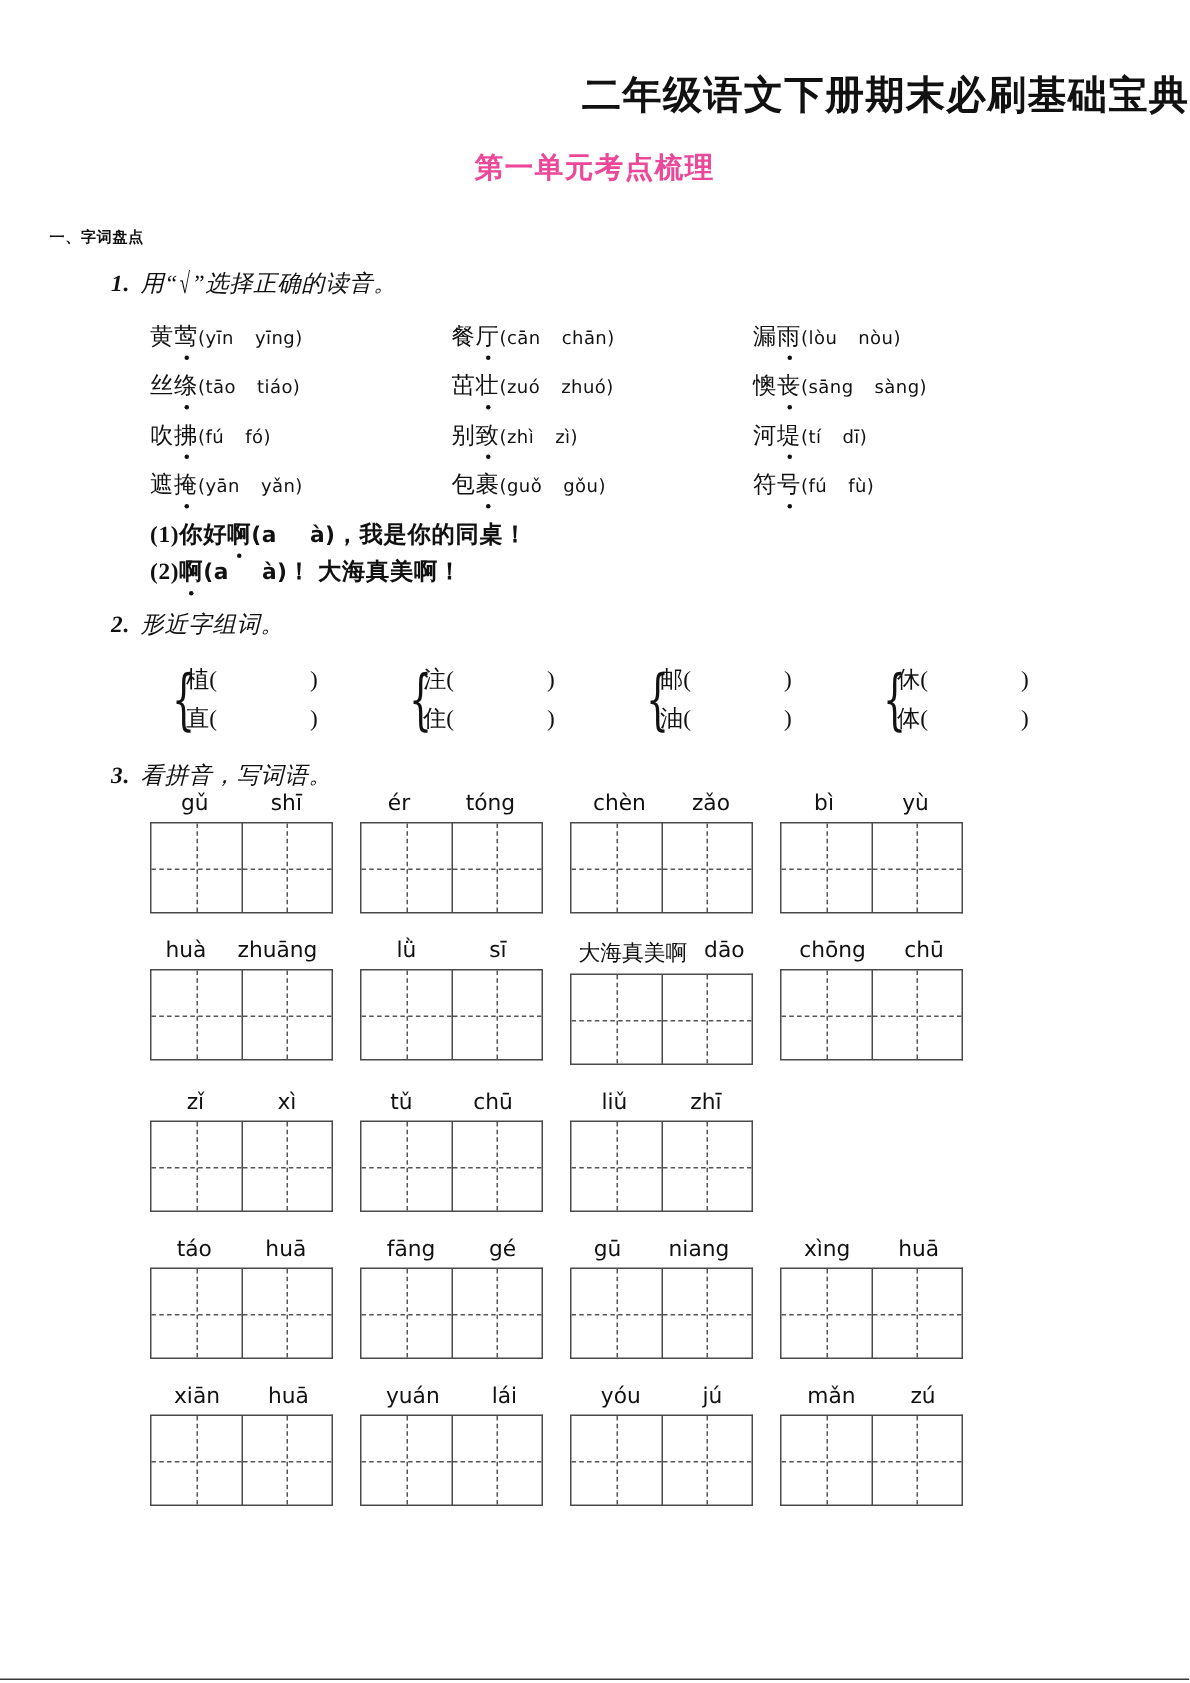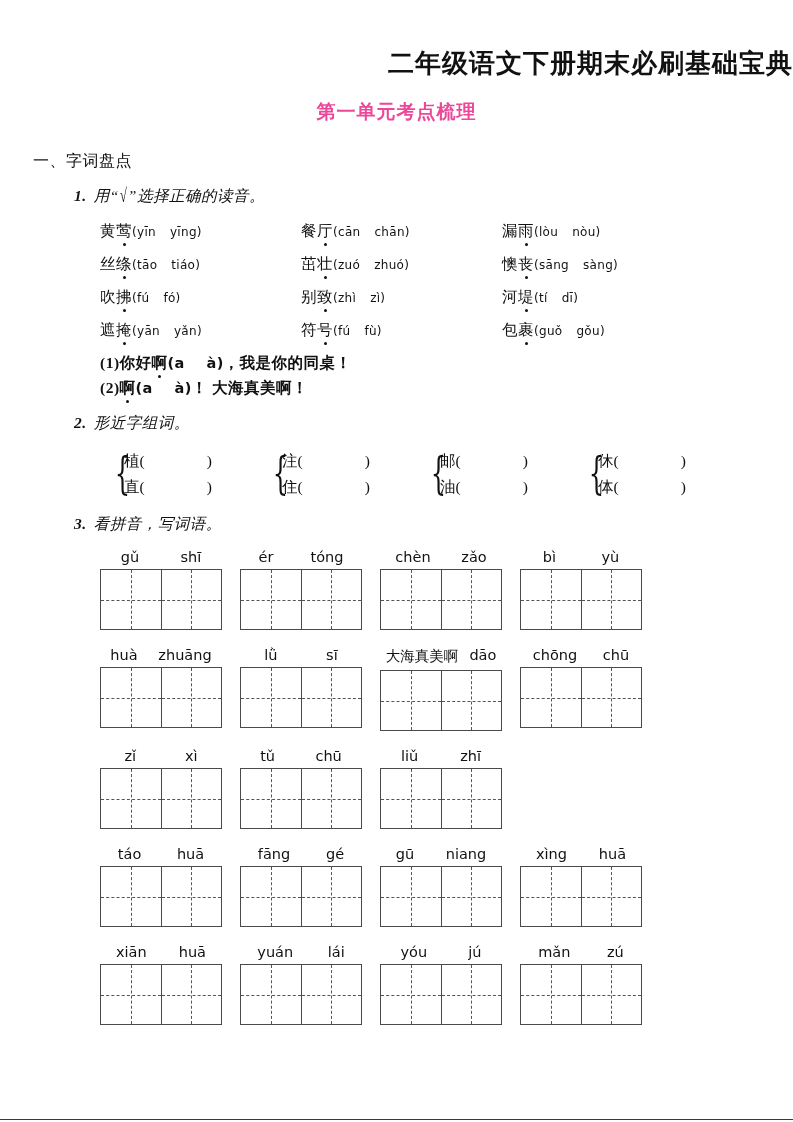--- a/index.html
+++ b/index.html
@@ -34,22 +34,22 @@
   .sub-title {
     text-align: center;
     font-size: 19px;
     font-weight: bold;
     letter-spacing: 1px;
     margin: 18px 0 0 0;
   }
 
   
   .section-heading {
-    font-size: 16px;
-    font-weight: normal;
+    font-size: 10px;
+    font-weight: bold;
     margin: 26px 12px 0 33px;
     letter-spacing: 0.5px;
   }
   .item-heading {
     font-size: 15.5px;
     margin: 14px 0 0 74px;
     letter-spacing: 0.5px;
     font-style: italic;
   }
   .item-num {
@@ -146,21 +146,20 @@
     line-height: 26px;
     white-space: nowrap;
   }
   .paren-gap {
     display: inline-block;
     width: 62px;
   }
 
   
   .grid-section {
-    margin-top: 14px;
   }
   .grid-row {
     display: flex;
     padding-left: 100px;
     margin-bottom: 17px;
   }
   .grid-item {
     width: 140px;
   }
   .grid-pinyin {
@@ -246,22 +245,22 @@
         <div class="choice-cell"><span class="hz">茁</span><span class="hz dotted">壮</span><span class="py">(zuó<span class="py-gap"></span>zhuó)</span></div>
         <div class="choice-cell"><span class="hz">懊</span><span class="hz dotted">丧</span><span class="py">(sāng<span class="py-gap"></span>sàng)</span></div>
       </div>
       <div class="choice-row">
         <div class="choice-cell"><span class="hz">吹</span><span class="hz dotted">拂</span><span class="py">(fú<span class="py-gap"></span>fó)</span></div>
         <div class="choice-cell"><span class="hz">别</span><span class="hz dotted">致</span><span class="py">(zhì<span class="py-gap"></span>zì)</span></div>
         <div class="choice-cell"><span class="hz">河</span><span class="hz dotted">堤</span><span class="py">(tí<span class="py-gap"></span>dī)</span></div>
       </div>
       <div class="choice-row">
         <div class="choice-cell"><span class="hz">遮</span><span class="hz dotted">掩</span><span class="py">(yān<span class="py-gap"></span>yǎn)</span></div>
+        <div class="choice-cell"><span class="hz">包</span><span class="hz dotted">裹</span><span class="py">(guǒ<span class="py-gap"></span>gǒu)</span></div>
         <div class="choice-cell"><span class="hz">符</span><span class="hz dotted">号</span><span class="py">(fú<span class="py-gap"></span>fù)</span></div>
-        <div class="choice-cell"><span class="hz">包</span><span class="hz dotted">裹</span><span class="py">(guǒ<span class="py-gap"></span>gǒu)</span></div>
       </div>
     </div>
 
   <div id="sentence-block">
       <div class="sentence"><span>(1)</span><span>你好</span><span class="hz dotted">啊</span><span class="py">(a<span class="py-gap"></span>à)</span><span>，我是你的同桌！</span></div>
       <div class="sentence"><span>(2)</span><span></span><span class="hz dotted">啊</span><span class="py">(a<span class="py-gap"></span>à)</span><span>！ 大海真美啊！</span></div>
     </div>
 
   <div class="item-heading">
     <span class="item-num">2.</span><span>形近字组词。</span>

